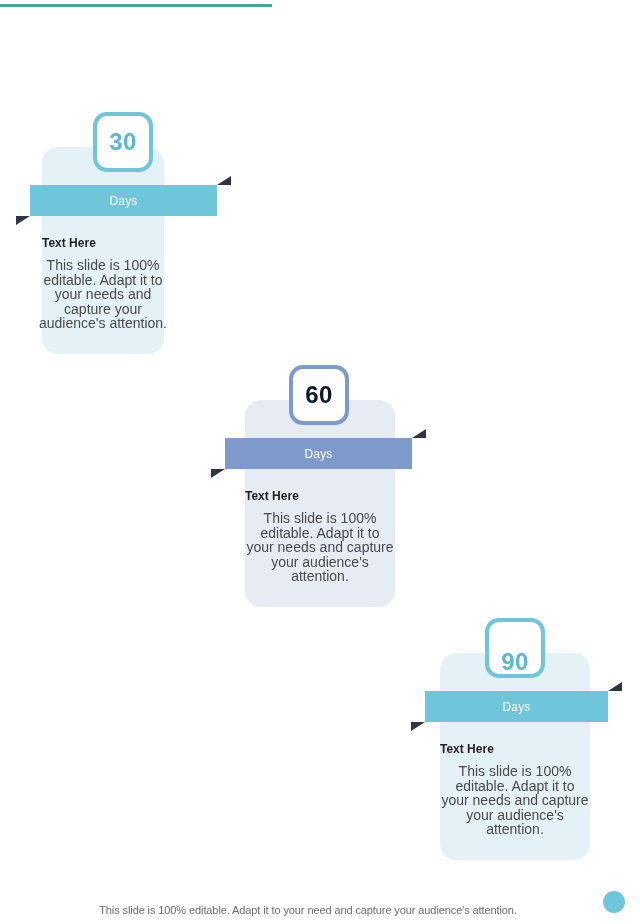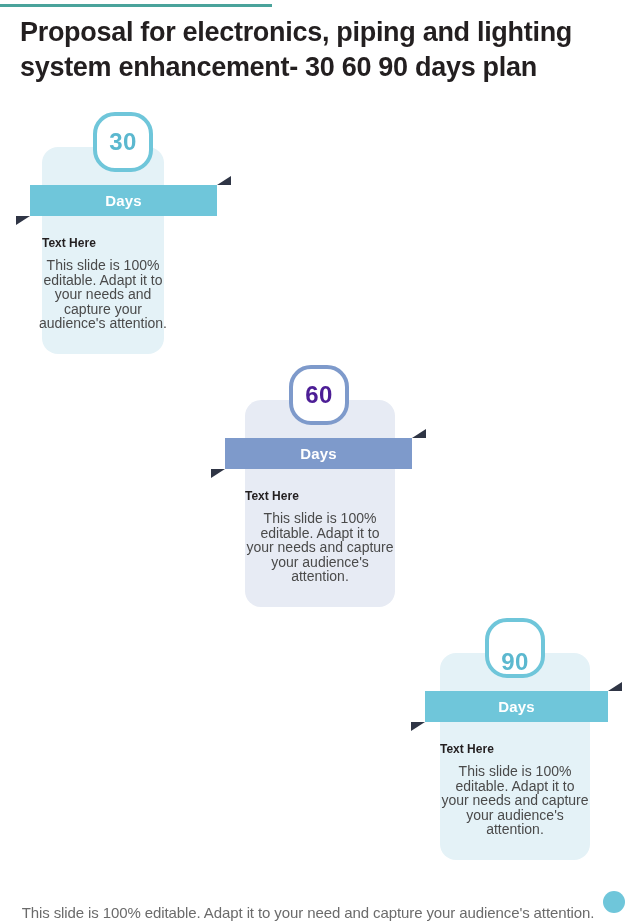--- a/index.html
+++ b/index.html
@@ -55,21 +55,21 @@
   .card-body {
     position: absolute;
     border-radius: 16px;
   }
 
   .badge {
     position: absolute;
     width: 60px;
     height: 60px;
     background: #ffffff;
-    border-radius: 22px;
+    border-radius: 14px;
     border: 4px solid #6fc6da;
     display: flex;
     align-items: center;
     justify-content: center;
     z-index: 4;
   }
 
   .badge-num {
     font-size: 24px;
     font-weight: bold;
@@ -81,22 +81,22 @@
   .ribbon {
     position: absolute;
     height: 31px;
     z-index: 3;
     display: flex;
     align-items: center;
     justify-content: center;
   }
 
   .ribbon-label {
-    font-size: 15px;
-    font-weight: bold;
+    font-size: 12px;
+    font-weight: normal;
     color: #ffffff;
     letter-spacing: 0.2px;
     position: relative;
     z-index: 2;
   }
 
   
   .fold {
     position: absolute;
     width: 0;
@@ -145,21 +145,21 @@
 
   
   #card-60 .card-body {
     left: 245px; top: 400px; width: 150px; height: 207px;
     background: #e7ebf4;
   }
   #card-60 .badge {
     left: 289px; top: 365px;
     border-color: #7e9acb;
   }
-  #card-60 .badge-num { color: #4c1d95; }
+  #card-60 .badge-num { color: #0f172a; }
   #card-60 .ribbon    { left: 225px; top: 438px; width: 187px; background: #7e9acb; }
   #card-60 .card-heading { left: 245px; top: 489px; width: 150px; }
   #card-60 .card-text    { left: 245px; top: 511px; width: 150px; }
 
   
   #card-90 .card-body {
     left: 440px; top: 653px; width: 150px; height: 207px;
     background: #e4f2f7;
   }
   #card-90 .badge     { left: 485px; top: 618px; align-items: flex-end; }
@@ -167,21 +167,21 @@
   #card-90 .card-heading { left: 440px; top: 742px; width: 150px; }
   #card-90 .card-text    { left: 440px; top: 764px; width: 150px; }
 
   
   .footer-note {
     position: absolute;
     left: 0;
     top: 904px;
     width: 616px;
     text-align: center;
-    font-size: 15px;
+    font-size: 11px;
     color: #6b6b6b;
     letter-spacing: -0.1px;
   }
 
   .footer-dot {
     position: absolute;
     right: 15px;
     top: 891px;
     width: 22px;
     height: 22px;
@@ -189,21 +189,20 @@
     background: #6fc6da;
   }
 </style>
 </head>
 <body>
 
 <div class="slide">
 
   <div class="top-rule"></div>
 
-  <h1 class="title">Proposal for electronics, piping and lighting system enhancement- 30 60 90 days plan</h1>
 
   <div class="card" id="card-30">
     <div class="card-body"></div>
 
     <div class="badge">
       <span class="badge-num">30</span>
     </div>
 
     <div class="ribbon">
       <span class="fold fold-tr"></span>

